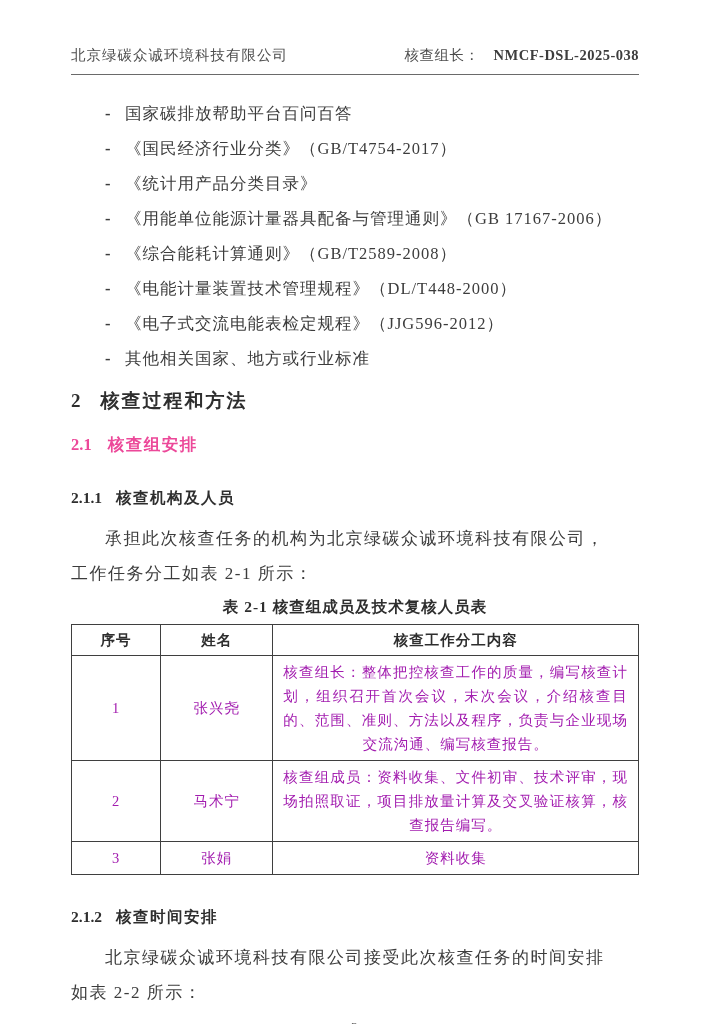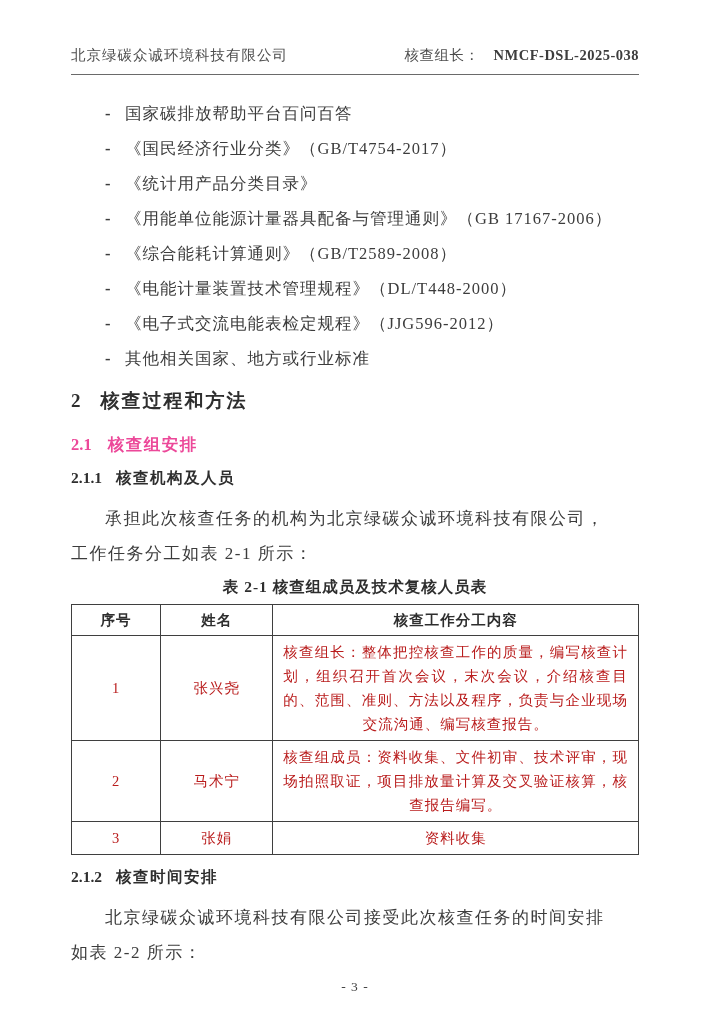--- a/index.html
+++ b/index.html
@@ -66,21 +66,21 @@
   .h-l2 {
     margin-top: 21px;
     font-size: 16.5px;
     font-weight: 700;
     color: #ec4899;
     letter-spacing: 1.5px;
     line-height: 22px;
   }
   .h-l2 .sec-num { letter-spacing: 0; margin-right: 16px; }
   .h-l3 {
-    margin-top: 11px;
+    margin-top: 31px;
     font-size: 15.5px;
     font-weight: 700;
     color: #2e2e2e;
     letter-spacing: 1.5px;
     line-height: 22px;
   }
   .h-l3 .sec-num { letter-spacing: 0; margin-right: 14px; }
   
   .para { margin-top: 12px; font-size: 17px; color: #3c3c3c; }
   .para .line { line-height: 35px; letter-spacing: 1.5px; }
@@ -98,21 +98,21 @@
   table.members {
     margin-top: 5px;
     width: 100%;
     border-collapse: collapse;
     table-layout: fixed;
   }
   table.members th, table.members td {
     border: 1px solid #3f3f3f;
     padding: 2px 6px;
     font-size: 14.5px;
-    color: #b91c1c;
+    color: #a21caf;
     letter-spacing: 1px;
   }
   table.members { border: 1.5px solid #3f3f3f; }
   table.members col.c-no   { width: 15.7%; }
   table.members col.c-name { width: 19.8%; }
   table.members col.c-duty { width: 64.5%; }
   table.members th {
     font-weight: 700;
     text-align: center;
     height: 26px;

